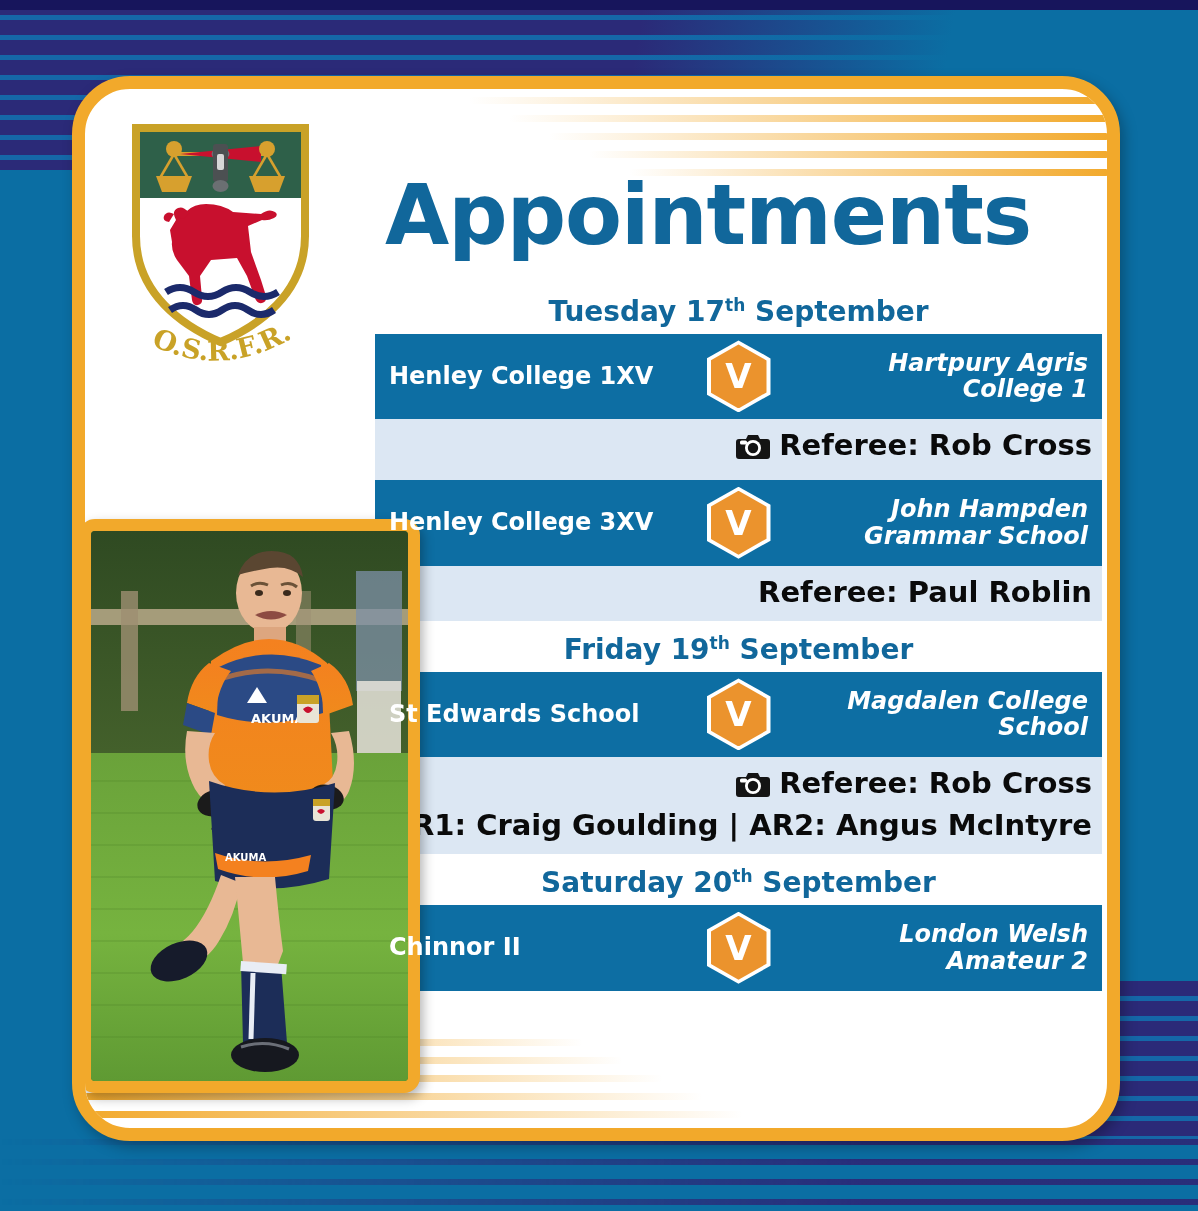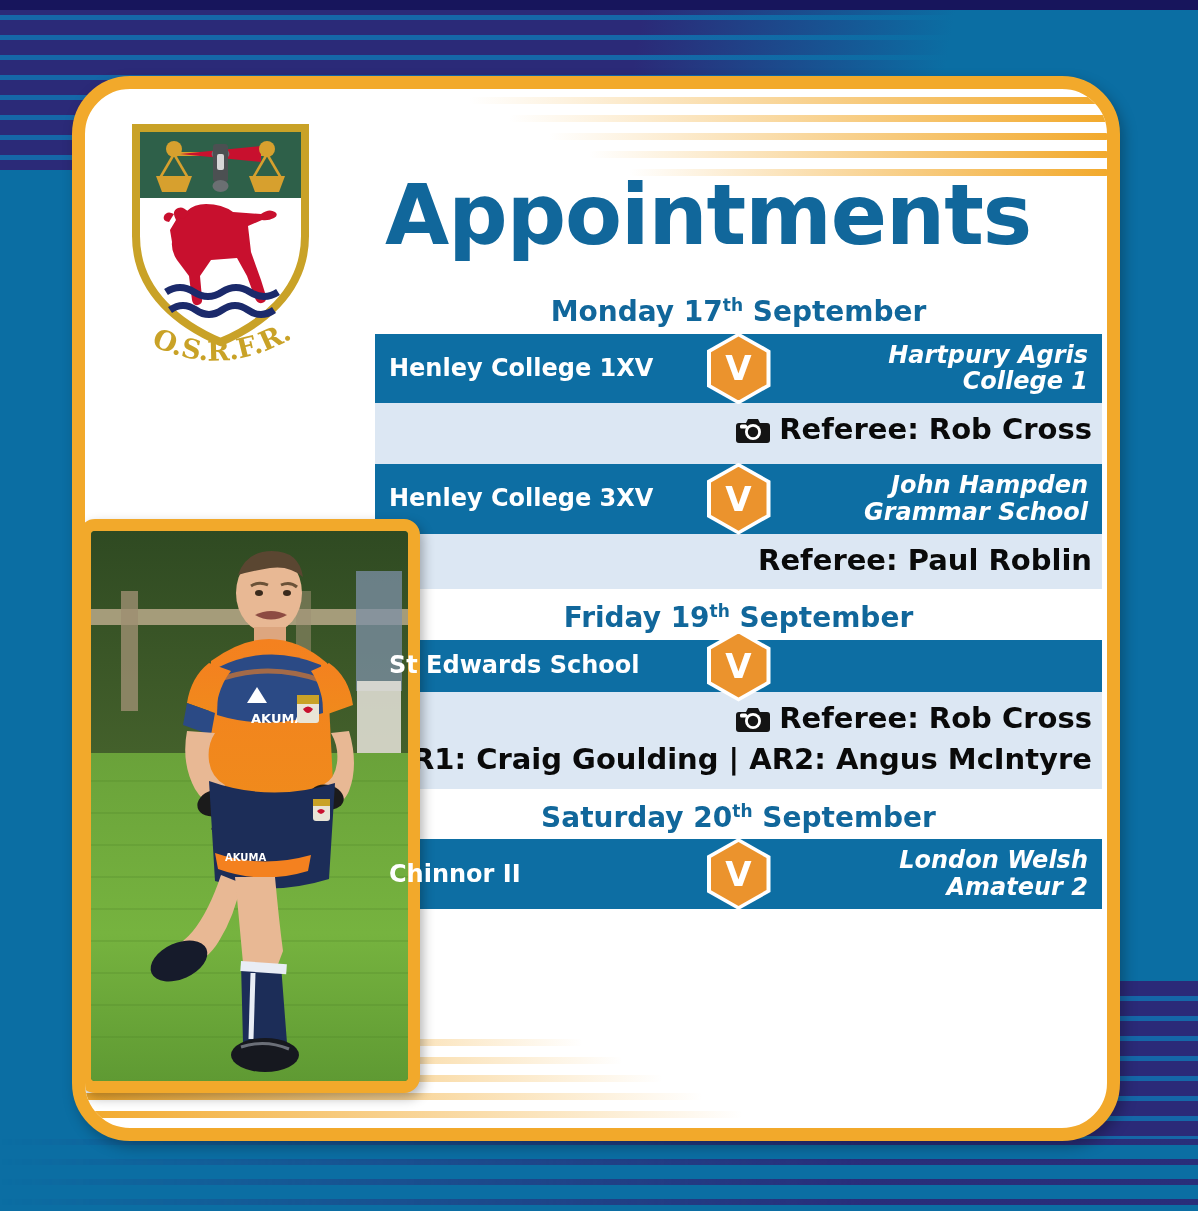--- a/index.html
+++ b/index.html
@@ -139,21 +139,21 @@
     line-height: 1.15;
   }
   .day-heading .sup { font-size: 17px; vertical-align: super; }
   .day-block { margin-bottom: 13px; }
 
   .fixture-bar {
     position: relative;
     background: #0d6ea3;
     min-height: 52px;
     display: flex; align-items: center;
-    padding: 8px 14px;
+    padding: 16px 14px;
     gap: 6px;
   }
   .team {
     color: #ffffff;
     font-size: 24px;
     font-weight: bold;
     font-family: "DejaVu Sans", sans-serif;
     line-height: 1.12;
     flex: 1 1 0;
     z-index: 2;
@@ -289,21 +289,21 @@
       <text font-family="DejaVu Serif, serif" font-size="27" font-weight="bold" fill="#c9a227">
         <textPath href="#arc" startOffset="6%">O.S.R.F.R.</textPath>
       </text>
     </svg>
   </div>
 
   <div class="title">Appointments</div>
 
   <div class="schedule">
       <div class="day-block">
-        <div class="day-heading"><span>Monday 17</span><span class="sup">th</span><span> September</span></div>
+        <div class="day-heading"><span>Tuesday 17</span><span class="sup">th</span><span> September</span></div>
         <div class="fixture-bar">
           <div class="team home">Henley College 1XV</div>
           <div class="vee">
             <div class="hex-ring"></div>
             <div class="hex"></div>
             <span class="v-letter">V</span>
           </div>
           <div class="team away">Hartpury Agris College 1</div>
         </div>
         <div class="officials">
@@ -329,20 +329,21 @@
       </div>
       <div class="day-block">
         <div class="day-heading"><span>Friday 19</span><span class="sup">th</span><span> September</span></div>
         <div class="fixture-bar">
           <div class="team home">St Edwards School</div>
           <div class="vee">
             <div class="hex-ring"></div>
             <div class="hex"></div>
             <span class="v-letter">V</span>
           </div>
+          <div class="team away">Magdalen College School</div>
         </div>
         <div class="officials">
           <div class="line"><span class="cam-icon"><svg width="34" height="28" viewBox="0 0 34 28" xmlns="http://www.w3.org/2000/svg">
                 <path d="M3 7 h7 l2 -4 h10 l2 4 h7 a3 3 0 0 1 3 3 v14 a3 3 0 0 1 -3 3 h-28 a3 3 0 0 1 -3 -3 v-14 a3 3 0 0 1 3 -3z" fill="#141414"></path>
                 <circle cx="17" cy="16" r="8" fill="#ffffff"></circle>
                 <circle cx="17" cy="16" r="5.2" fill="#141414"></circle>
                 <rect x="4" y="8.5" width="7" height="4" rx="1.6" fill="#ffffff"></rect>
               </svg></span><span>Referee: Rob Cross</span></div>
           <div class="line"><span>AR1: Craig Goulding | AR2: Angus McIntyre</span></div>
         </div>

